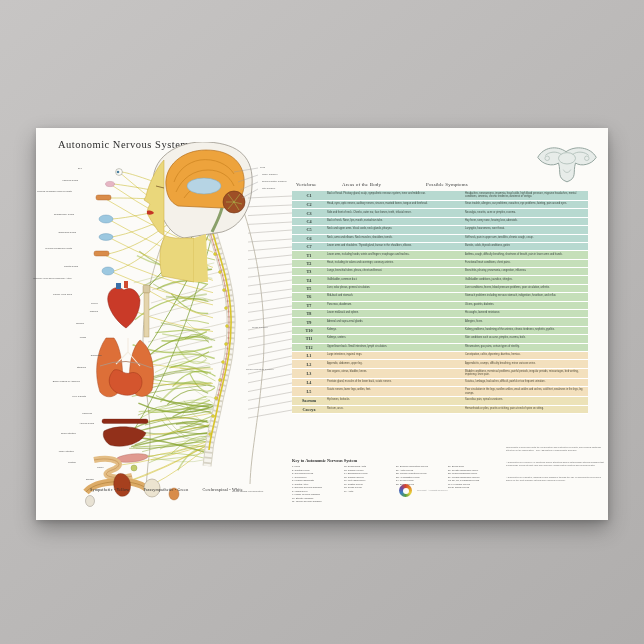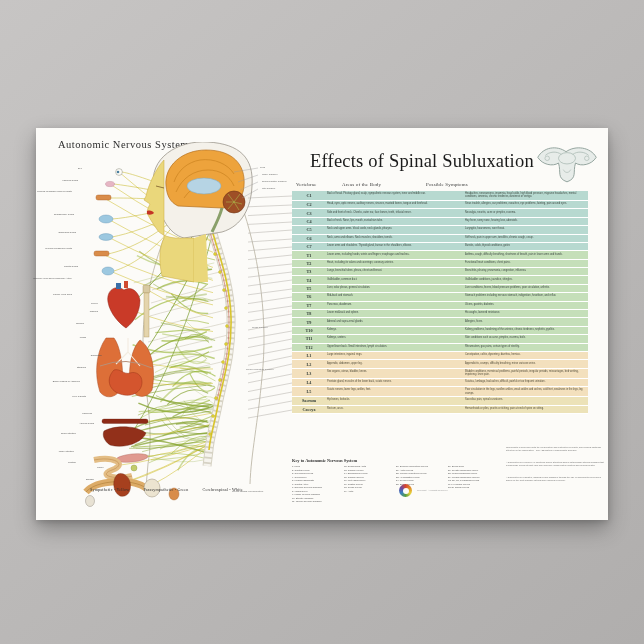--- a/index.html
+++ b/index.html
@@ -38,21 +38,20 @@
   #fineprint{position:absolute;left:470px;top:318px;width:101px;font-size:2.25px;line-height:1.4;color:#6a6a6a;text-align:left}
   #fineprint p{margin-bottom:8.5px}
 </style>
 </head>
 <body>
 
 <div id="stage">
   <div id="poster">
 
     <div id="left-title">Autonomic Nervous System</div>
-    <div id="main-title">Effects of Spinal Subluxation</div>
 
     <svg id="figure" viewBox="0 0 260 370" xmlns="http://www.w3.org/2000/svg">
 
       <path d="M120,96 C104,140 96,180 100,220 C102,258 110,290 104,322 L102,345" fill="none" stroke="#c5c0b2" stroke-width="1"></path>
       <path d="M200,70 C216,120 224,180 218,235 C214,280 207,312 206,342" fill="none" stroke="#c5c0b2" stroke-width="1"></path>
 
       <g stroke="#ccc7b8" stroke-width="0.7" fill="none" opacity="0.85">
         <path d="M184,128 C160,134 132,140 108,148"></path>
           <path d="M185,141 C161,147 133,153 107,161"></path>
         <path d="M186,154 C162,160 134,166 106,174"></path>

